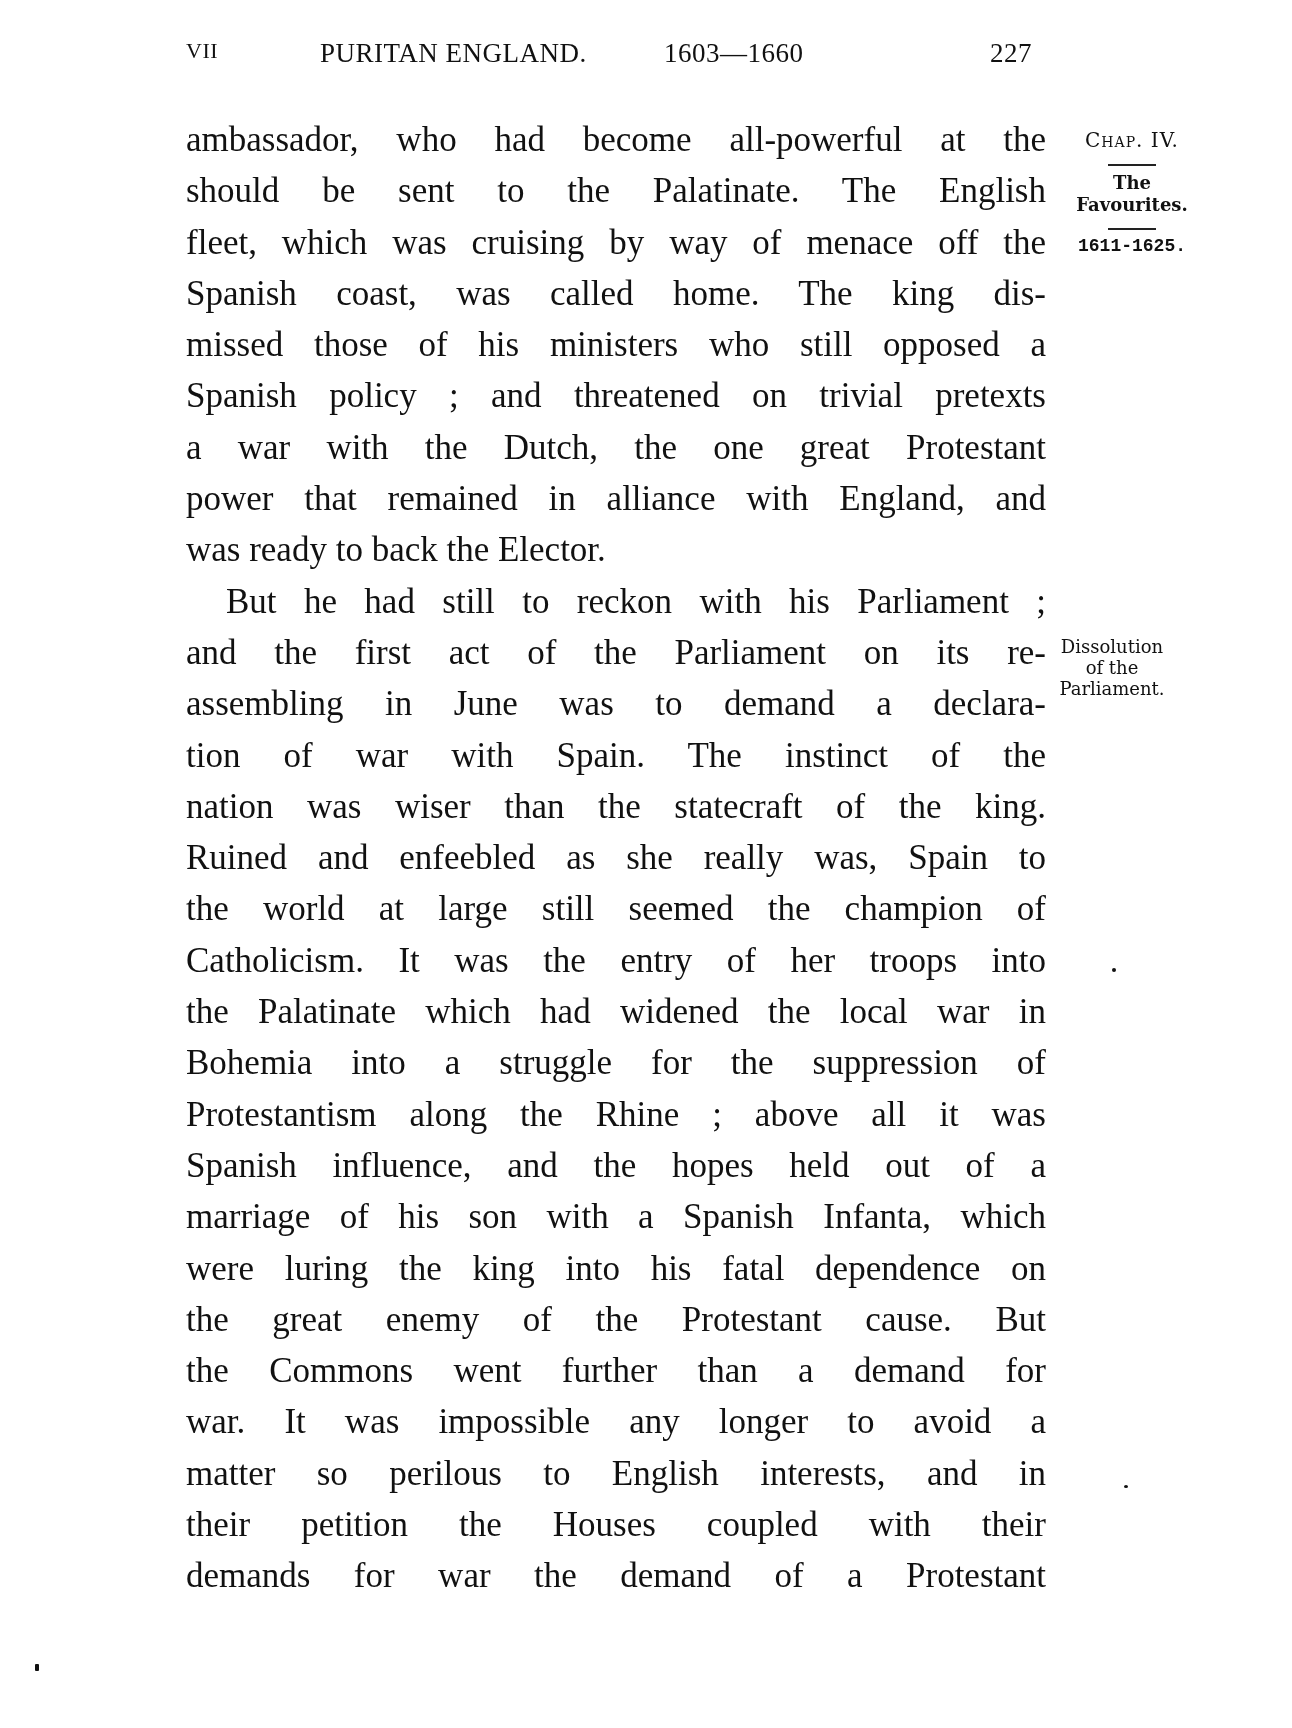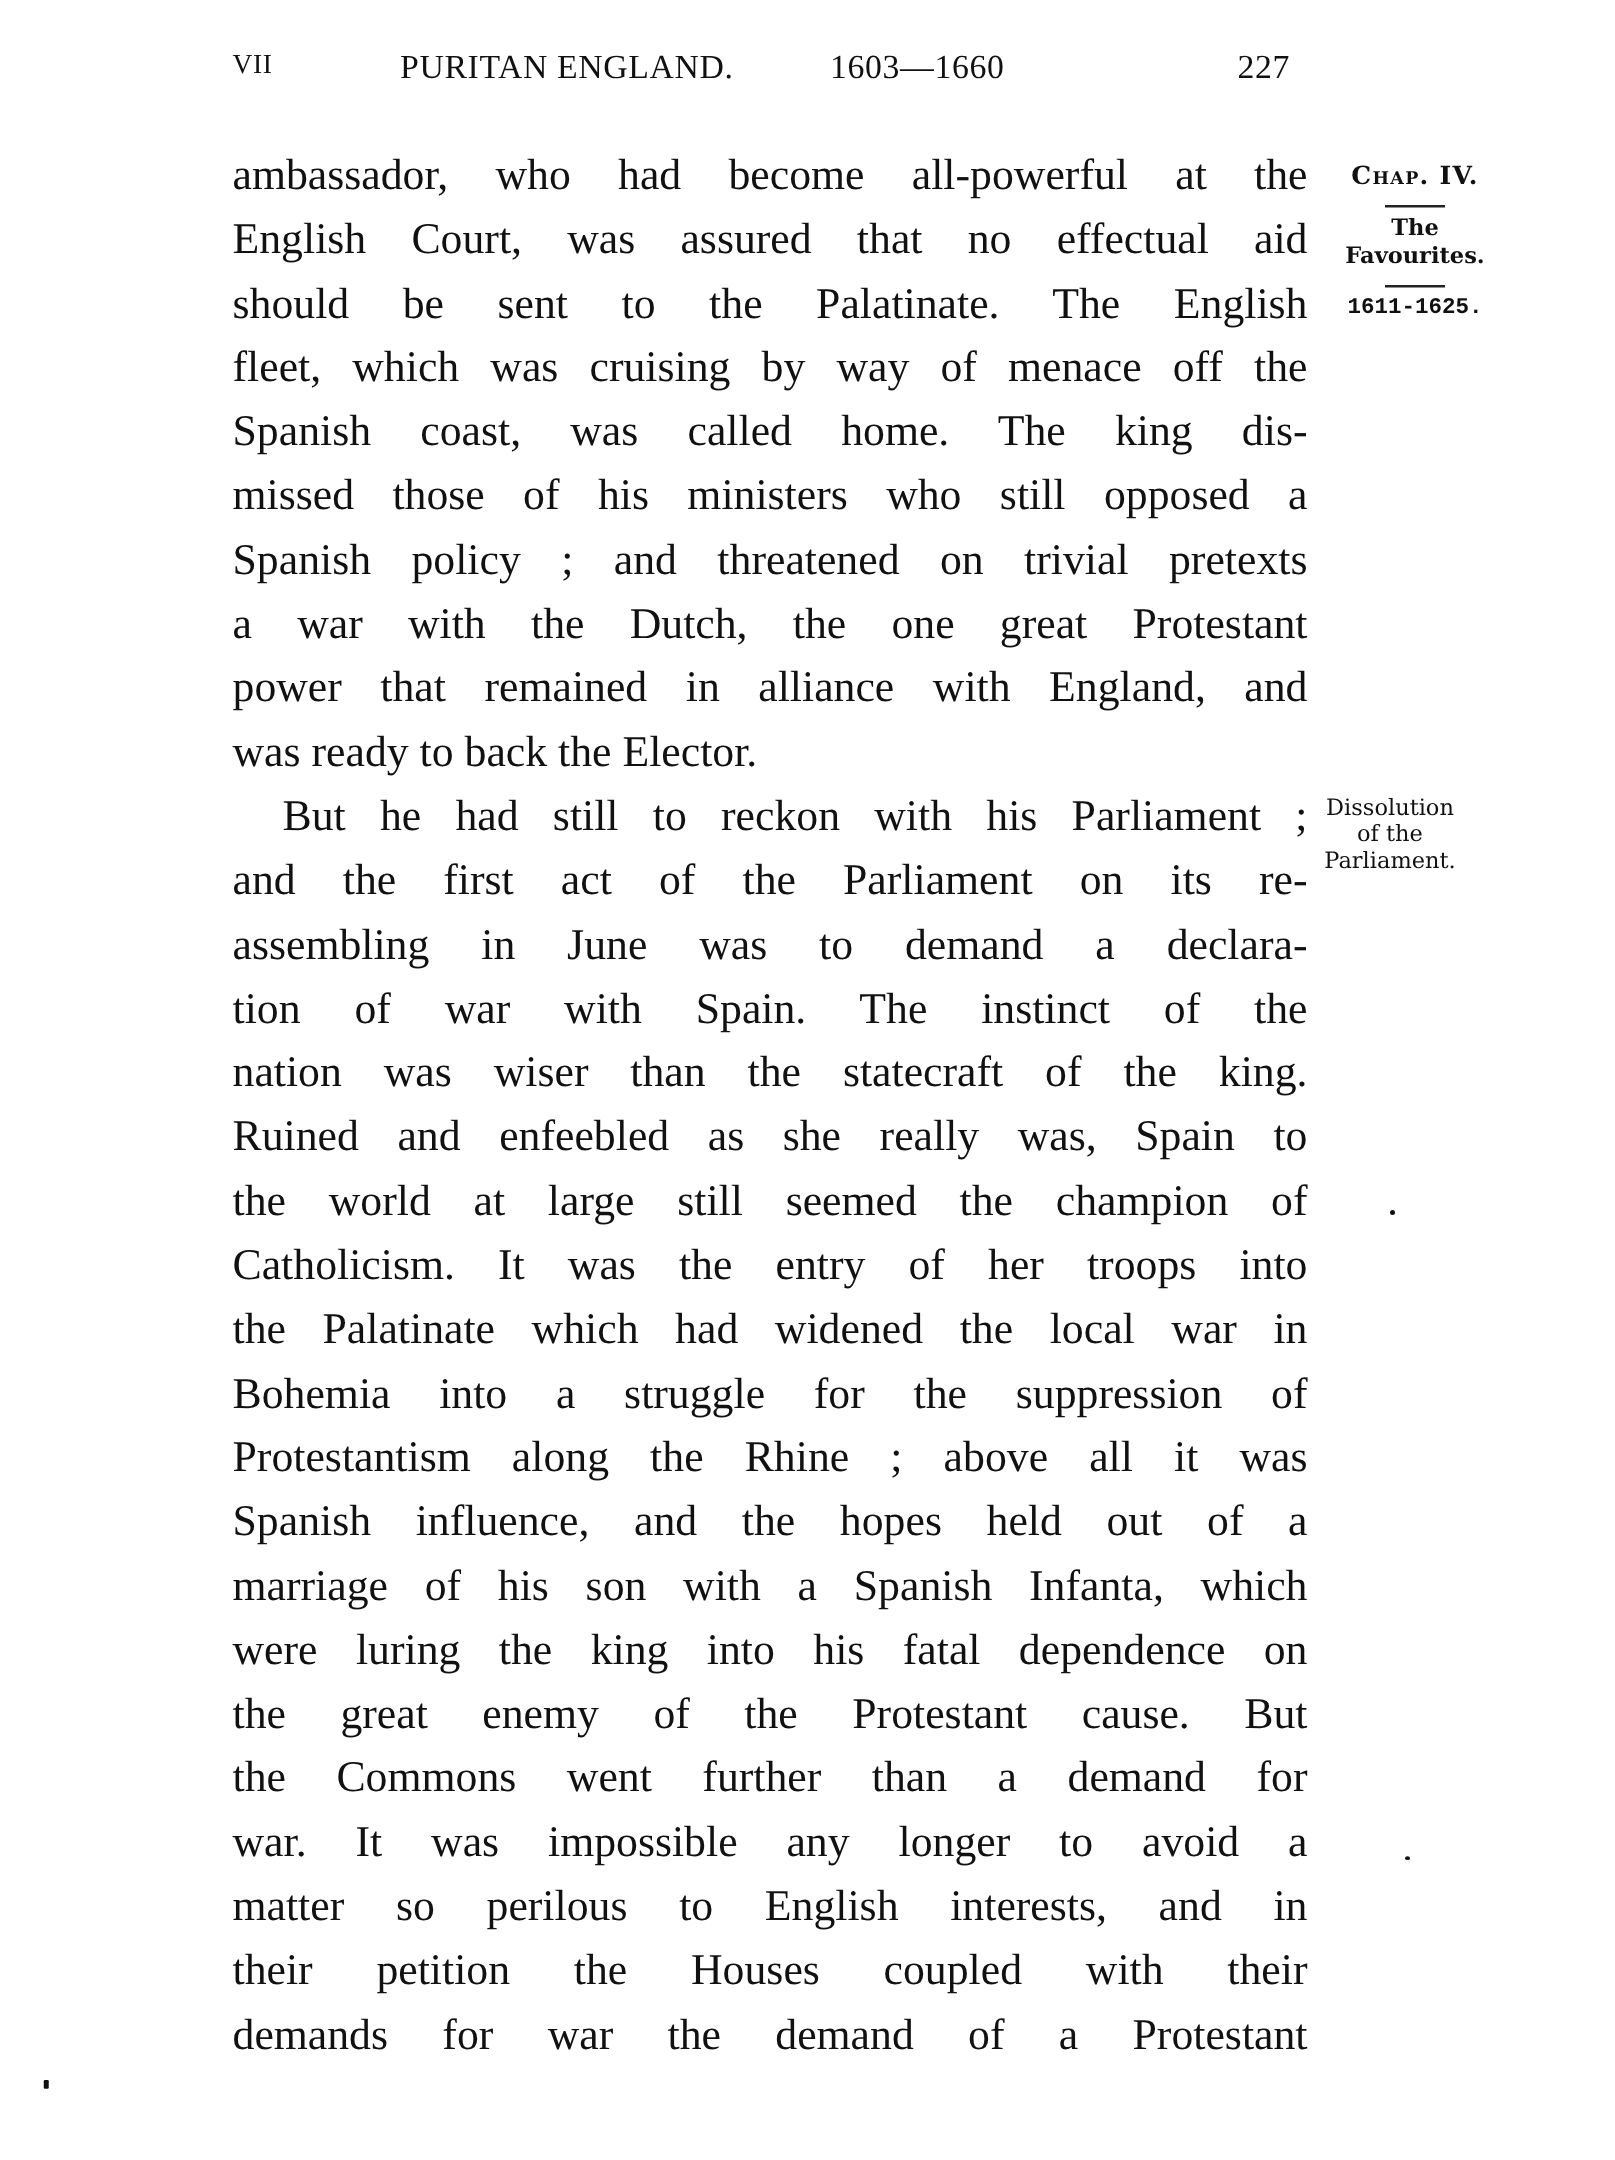--- a/index.html
+++ b/index.html
@@ -25,41 +25,40 @@
     display: block; white-space: nowrap; text-align: justify; text-align-last: justify;
     height: 51.3px;
   }
   .line.last { text-align-last: left; }
   .line.indent { padding-left: 40px; }
 
   .margin {
     position: absolute; font-family: "DejaVu Serif", serif; text-align: center; color: #111;
   }
   .m1 { left: 1052px; top: 128px; width: 160px; }
-  .m1 .chap { font-size: 20px; font-variant: small-caps; letter-spacing: 1px; font-weight: bold; }
+  .m1 .chap { font-size: 20px; font-variant: small-caps; letter-spacing: 1px; }
   .m1 .rule { width: 48px; height: 2px; background: #222; margin: 12px auto 6px; }
   .m1 .bold { font-weight: bold; font-size: 18px; line-height: 22px; }
   .m1 .years { font-weight: bold; font-size: 18px; font-family: Liberation Mono, monospace; }
   .m2 { left: 1022px; top: 636px; width: 180px; font-size: 18px; line-height: 21px; }
 
   .speck { position: absolute; background: #111; border-radius: 50%; }
 </style>
 </head>
 <body>
 
 <div class="header">
   <span class="h-chap">VII</span>
   <span class="h-title">PURITAN ENGLAND.</span>
   <span class="h-years">1603—1660</span>
   <span class="h-page">227</span>
 </div>
 
 <div class="body-text">
   <span class="line">ambassador, who had become all-powerful at the</span>
-  <span class="line">English Court, was assured that no effectual aid</span>
   <span class="line">should be sent to the Palatinate.  The English</span>
   <span class="line">fleet, which was cruising by way of menace off the</span>
   <span class="line">Spanish coast, was called home.  The king dis-</span>
   <span class="line">missed those of his ministers who still opposed a</span>
   <span class="line">Spanish policy ; and threatened on trivial pretexts</span>
   <span class="line">a war with the Dutch, the one great Protestant</span>
   <span class="line">power that remained in alliance with England, and</span>
   <span class="line last">was ready to back the Elector.</span>
   <span class="line indent">But he had still to reckon with his Parliament ;</span>
   <span class="line">and the first act of the Parliament on its re-</span>

